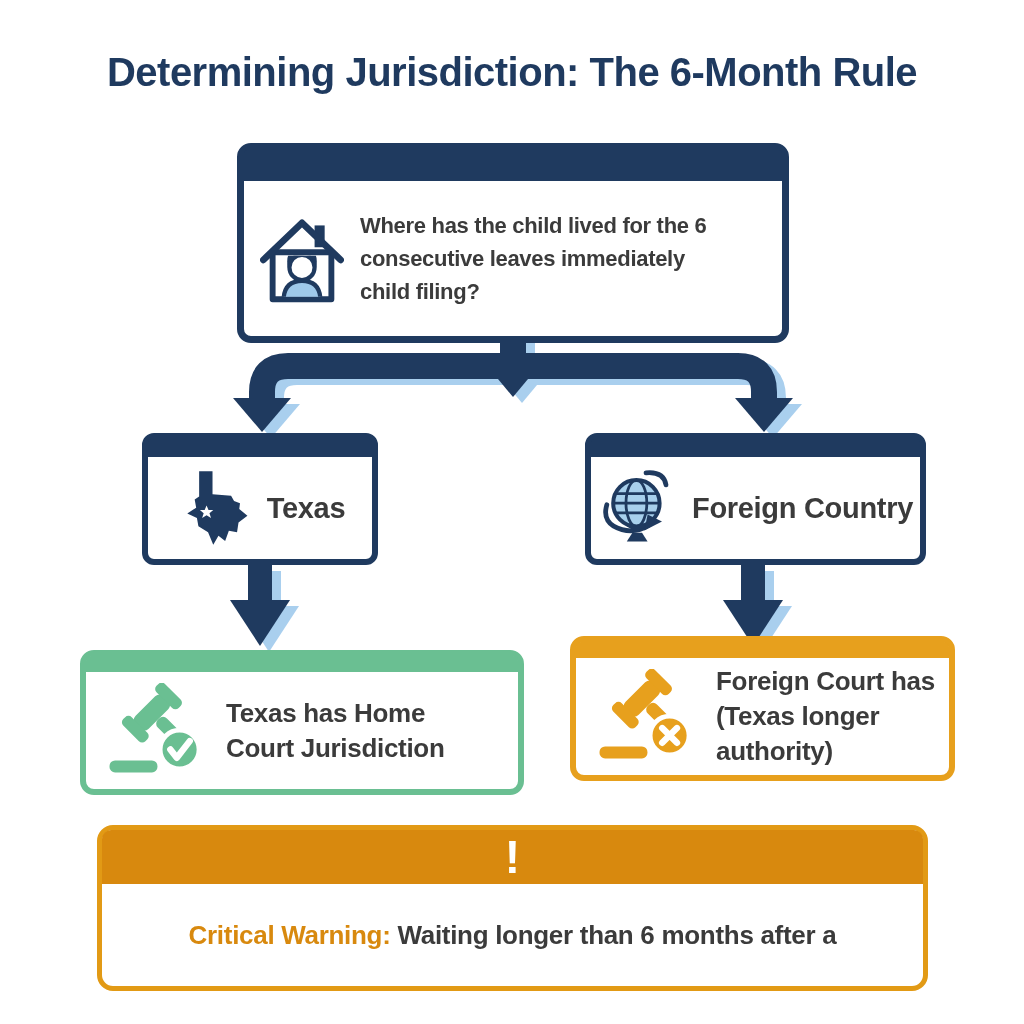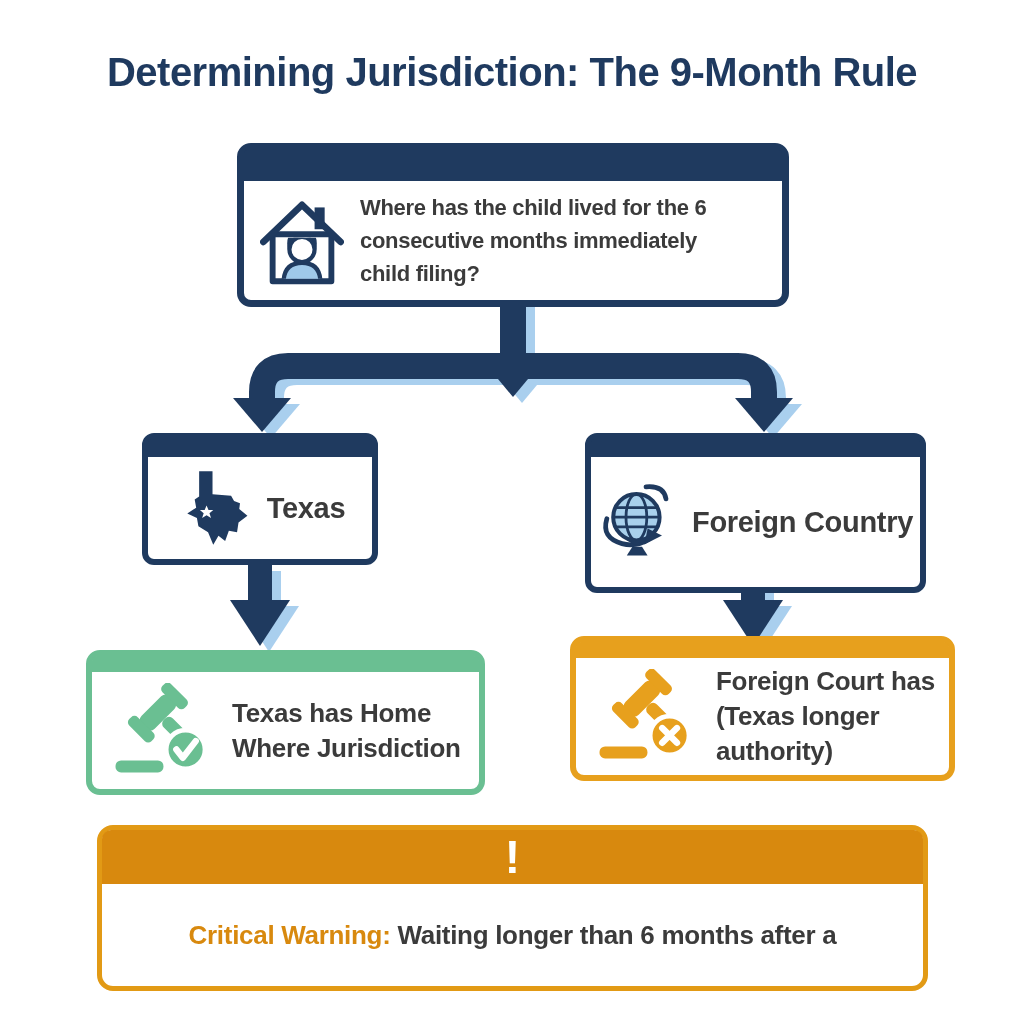--- a/index.html
+++ b/index.html
@@ -10,38 +10,38 @@
   .title{
     position:absolute;top:50px;left:0;width:1024px;text-align:center;
     font-size:40px;font-weight:700;letter-spacing:-0.5px;color:#1F3A5F;
   }
   
   .node{position:absolute;background:#ffffff;box-sizing:border-box;}
   .node .strip{position:absolute;top:0;left:0;right:0;}
   .node .content{position:absolute;left:0;right:0;display:flex;align-items:center;}
 
   
-  .q-box{left:237px;top:143px;width:552px;height:164px;border:7px solid #1F3A5F;border-radius:14px;}
+  .q-box{left:237px;top:143px;width:552px;height:200px;border:7px solid #1F3A5F;border-radius:14px;}
   .q-box .strip{height:31px;background:#1F3A5F;border-radius:4px 4px 0 0;}
   .q-box .content{top:31px;bottom:0;padding:0 10px 0 16px;}
   .q-text{font-size:22px;line-height:33px;font-weight:700;letter-spacing:-0.3px;color:#3B3B3B;padding-left:16px;}
   .q-text span{display:block;}
 
   
   .branch{border:6px solid #1F3A5F;border-radius:12px;}
   .branch .strip{height:18px;background:#1F3A5F;border-radius:3px 3px 0 0;}
   .branch .content{top:18px;bottom:0;justify-content:center;}
   .b-texas{left:142px;top:433px;width:236px;height:132px;}
-  .b-foreign{left:585px;top:433px;width:341px;height:160px;}
+  .b-foreign{left:585px;top:433px;width:341px;height:132px;}
   .b-label{font-size:29px;font-weight:700;color:#3B3B3B;margin-left:14px;letter-spacing:-0.3px;}
 
   
   .outcome .strip{height:16px;border-radius:5px 5px 0 0;}
   .outcome .content{top:16px;bottom:0;padding-left:18px;}
-  .o-green{left:86px;top:650px;width:399px;height:145px;border:6px solid #6ABF92;border-radius:14px;}
+  .o-green{left:80px;top:650px;width:444px;height:145px;border:6px solid #6ABF92;border-radius:14px;}
   .o-green .strip{background:#6ABF92;}
   .o-orange{left:570px;top:636px;width:385px;height:145px;border:6px solid #E7A01D;border-radius:14px;}
   .o-orange .strip{background:#E7A01D;}
   .o-text{font-size:26px;line-height:35px;font-weight:700;color:#3B3B3B;margin-left:16px;letter-spacing:-0.3px;}
   .o-text span{display:block;}
 
   
   .warn{position:absolute;left:97px;top:825px;width:831px;height:166px;background:#ffffff;
         border:5px solid #E29A15;border-radius:16px;box-sizing:border-box;}
   .warn-head{position:absolute;top:0;left:0;right:0;height:54px;background:#D8890E;
@@ -52,21 +52,21 @@
   .warn-prefix{color:#D8890E;}
 
   .svg-layer{position:absolute;left:0;top:0;width:1024px;height:1024px;pointer-events:none;}
   .icon{flex:0 0 auto;}
 </style>
 </head>
 <body>
 
 <div id="canvas">
 
-  <div class="title">Determining Jurisdiction: The 9-Month Rule</div>
+  <div class="title">Determining Jurisdiction: The 6-Month Rule</div>
 
   <svg class="svg-layer" viewBox="0 0 1024 1024">
 
     <g stroke="#A9CFEE" fill="#A9CFEE" transform="translate(9,6)">
       <path d="M513,300 V372" stroke-width="26" fill="none"></path>
       <path d="M262,402 V392 Q262,366 288,366 H738 Q764,366 764,392 V402" stroke-width="26" fill="none"></path>
       <polygon points="233,398 291,398 262,432" stroke="none"></polygon>
       <polygon points="735,398 793,398 764,432" stroke="none"></polygon>
       <polygon points="498,379 528,379 513,397" stroke="none"></polygon>
       <path d="M260,565 V604" stroke-width="24" fill="none"></path>
@@ -99,21 +99,21 @@
           </clipPath>
         <g clip-path="url(#houseclip)">
           <path d="M28,106 Q28,82 50,82 Q72,82 72,106 Z" fill="#9FC9EA" stroke="#1F3A5F" stroke-width="5"></path>
           <circle cx="50" cy="66" r="15" fill="#ffffff" stroke="#1F3A5F" stroke-width="5"></circle>
           <path d="M33,66 Q29,42 50,44 Q71,42 67,66 Q62,48 52,52 Q39,52 33,66 Z" fill="#1F3A5F"></path>
         </g>
         <path d="M4,57 L50,13 L96,57" fill="none" stroke="#1F3A5F" stroke-width="8" stroke-linecap="round" stroke-linejoin="round"></path>
       </svg>
       <div class="q-text">
         <span>Where has the child lived for the 6</span>
-        <span>consecutive months immediately</span>
+        <span>consecutive leaves immediately</span>
         <span>child filing?</span>
       </div>
     </div>
   </div>
 
   <div class="node branch b-texas">
     <div class="strip"></div>
     <div class="content">
       <svg class="icon" width="78" height="78" viewBox="0 0 100 105">
         <path d="M30 3 L48 3 L48 34 L73 36 L77 43 L85 46 L84 54 L95 63 L83 72 L81 85 L70 83 L65 97 L56 90 L49 102 L42 85 L29 77 L27 66 L14 60 L26 52 L24 41 L30 37 Z" fill="#1F3A5F"></path>
@@ -160,21 +160,21 @@
             <rect x="20" y="13" width="13" height="34" rx="5"></rect>
             <rect x="71" y="13" width="13" height="34" rx="5"></rect>
           </g>
           <rect x="6" y="82" width="52" height="13" rx="6"></rect>
         </g>
         <circle cx="82" cy="70" r="21" fill="#6ABF92" stroke="#ffffff" stroke-width="5"></circle>
         <path d="M72,70 L79,79 L93,61" stroke="#ffffff" stroke-width="7" fill="none" stroke-linecap="round" stroke-linejoin="round"></path>
       </svg>
       <div class="o-text">
         <span>Texas has Home</span>
-        <span>Where Jurisdiction</span>
+        <span>Court Jurisdiction</span>
       </div>
     </div>
   </div>
 
   <div class="node outcome o-orange">
     <div class="strip"></div>
     <div class="content">
       <svg class="icon" width="106" height="96" viewBox="0 0 115 100">
         <g fill="#E7A01D">
           <g transform="rotate(-45 52 30)">

